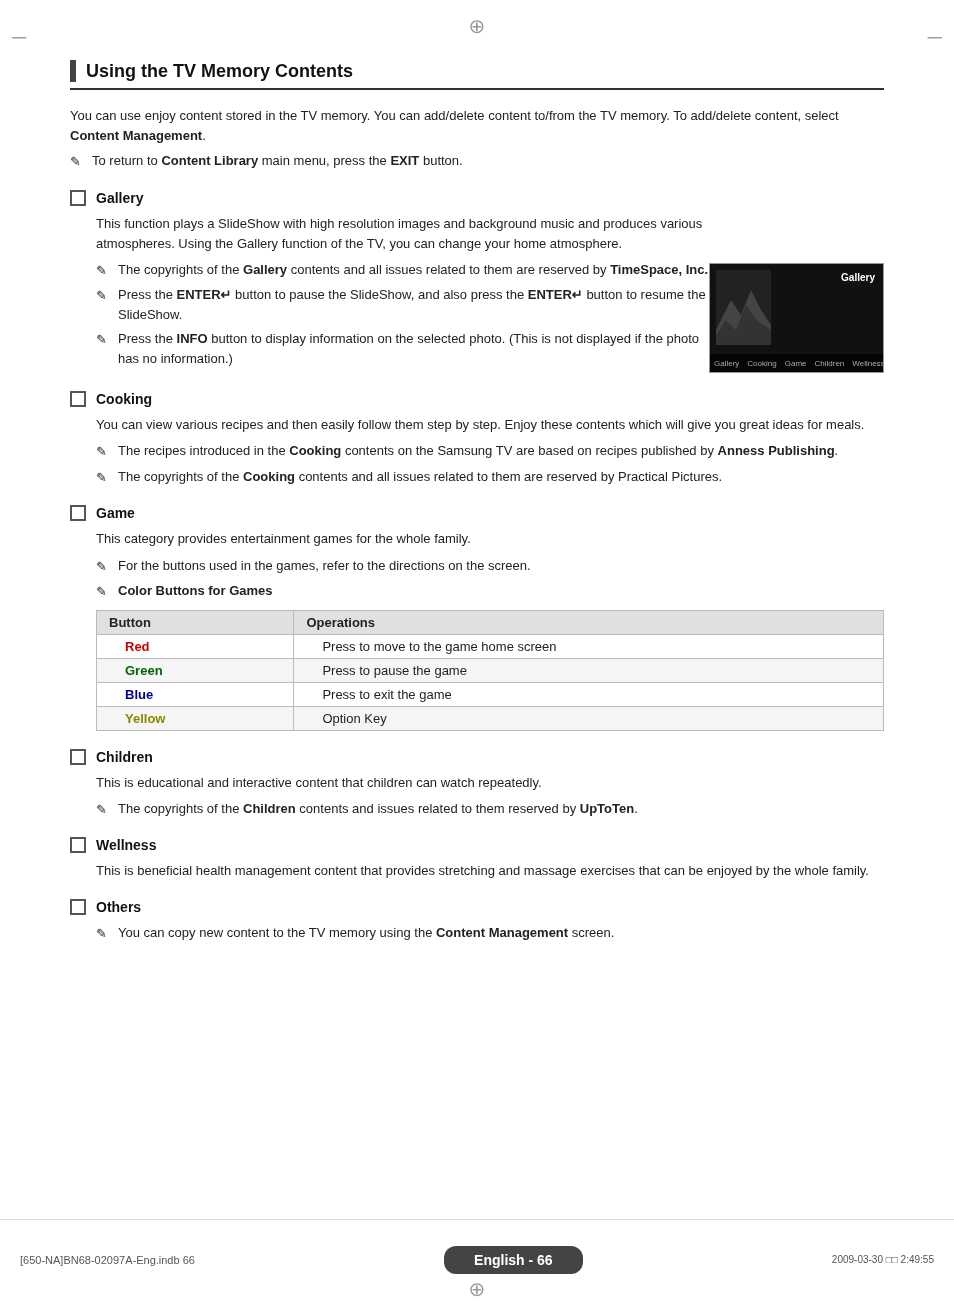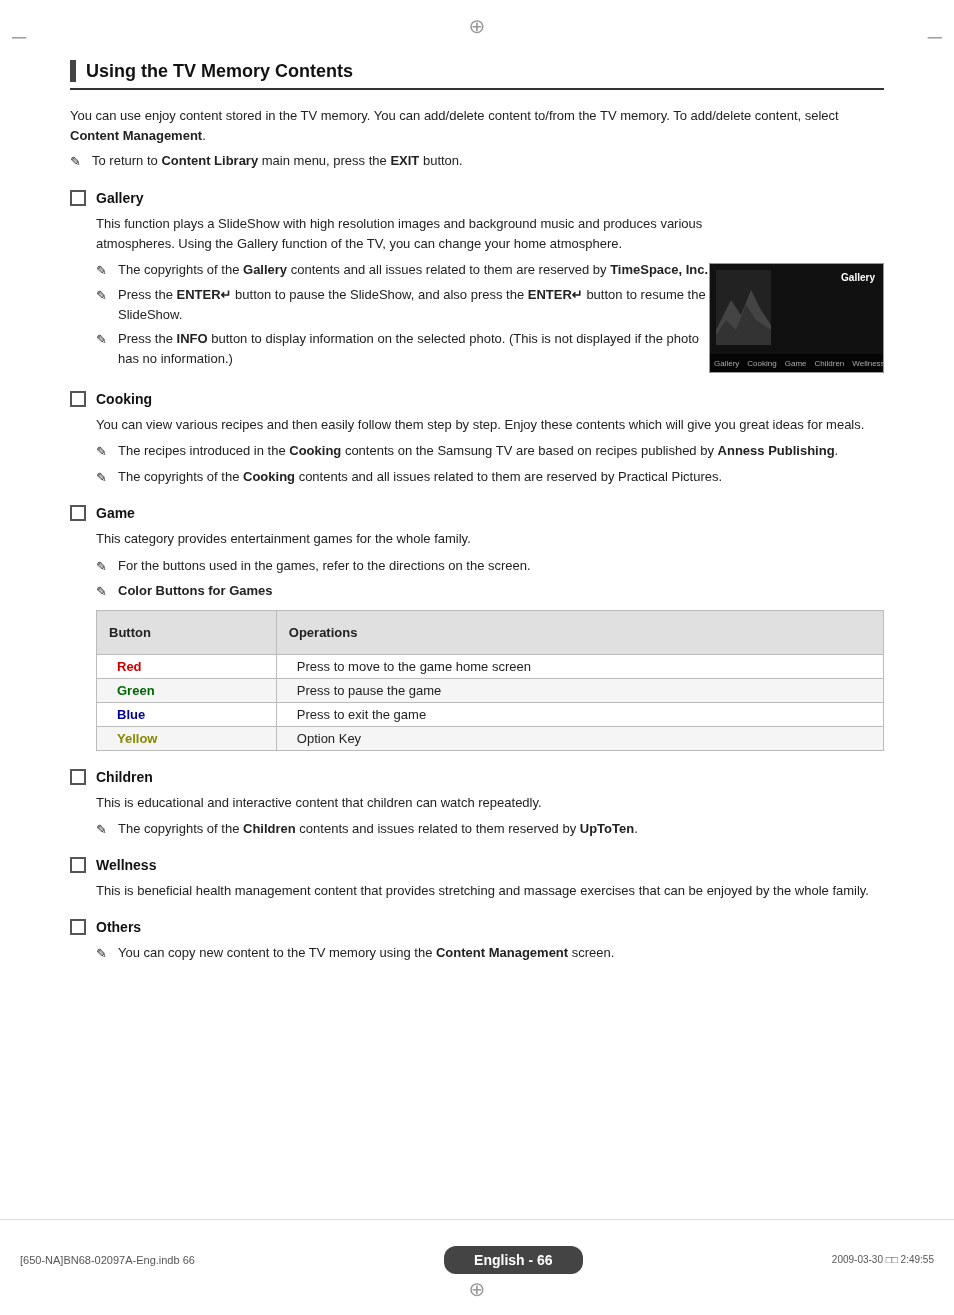--- a/index.html
+++ b/index.html
@@ -136,27 +136,27 @@
     
     .game-table {
       width: 100%;
       border-collapse: collapse;
       margin-top: 8px;
       font-size: 13px;
     }
     .game-table th {
       background: #e0e0e0;
       border: 1px solid #bbb;
-      padding: 14px 12px;
+      padding: 4px 12px;
       text-align: left;
       font-weight: bold;
     }
     .game-table td {
       border: 1px solid #bbb;
-      padding: 4px 20px;
+      padding: 4px 28px;
     }
     .game-table tr:nth-child(even) td {
       background: #f5f5f5;
     }
     .btn-label {
       font-weight: bold;
     }
     .red { color: #cc0000; }
     .green { color: #006600; }
     .yellow { color: #888800; }

